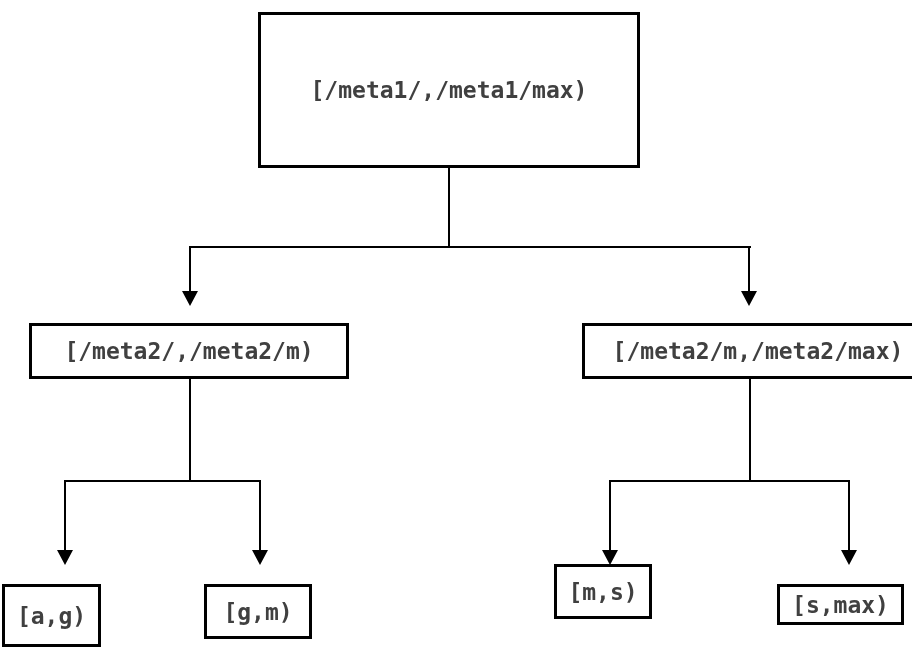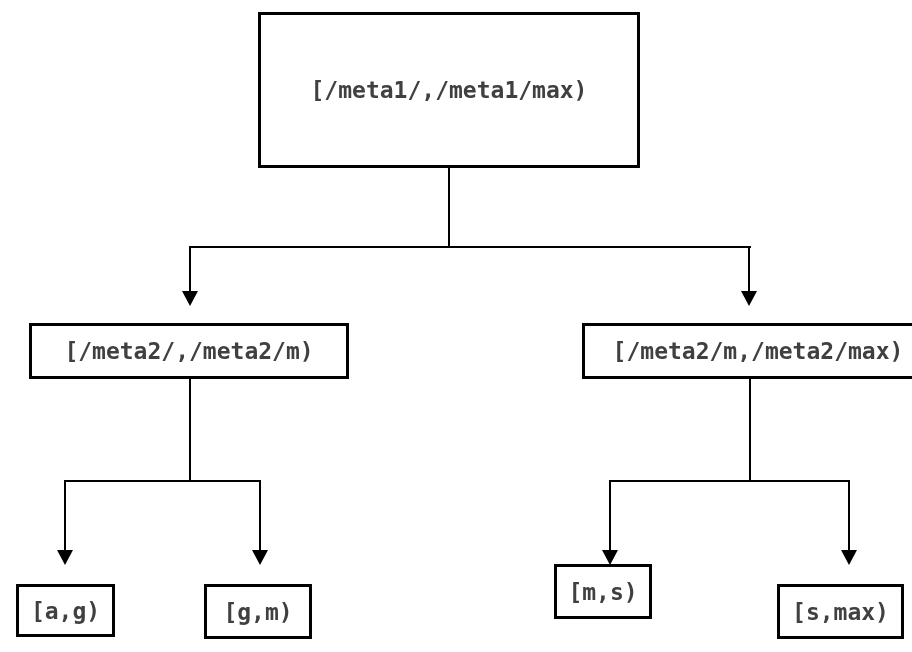--- a/index.html
+++ b/index.html
@@ -38,24 +38,24 @@
     height: 0;
     border-left: 8px solid transparent;
     border-right: 8px solid transparent;
     border-top: 15px solid #000000;
   }
 
   
   #node-root      { left: 258px; top: 12px;  width: 382px; height: 156px; }
   #node-left      { left: 23px;  top: 323px; width: 320px; height: 56px; margin-left: 6px; }
   #node-right     { left: 582px; top: 323px; width: 352px; height: 56px; }
-  #node-leaf-ag   { left: 16px;   top: 584px; width: 99px;  height: 53px; }
+  #node-leaf-ag   { left: 2px;   top: 584px; width: 99px;  height: 63px; }
   #node-leaf-gm   { left: 204px; top: 584px; width: 108px;  height: 55px; }
   #node-leaf-ms   { left: 554px; top: 564px; width: 98px;  height: 55px; }
-  #node-leaf-smax { left: 777px; top: 584px; width: 127px; height: 55px; }
+  #node-leaf-smax { left: 777px; top: 584px; width: 127px; height: 41px; }
 
   
   #e1-stem   { left: 448px; top: 168px; width: 2px;   height: 79px; }
   #e1-bar    { left: 189px; top: 246px; width: 562px; height: 2px; }
   #e1-drop-l { left: 189px; top: 246px; width: 2px;   height: 46px; }
   #e1-arr-l  { left: 182px; top: 291px; }
   #e1-drop-r { left: 748px; top: 246px; width: 2px;   height: 46px; }
   #e1-arr-r  { left: 741px; top: 291px; }
 
   

